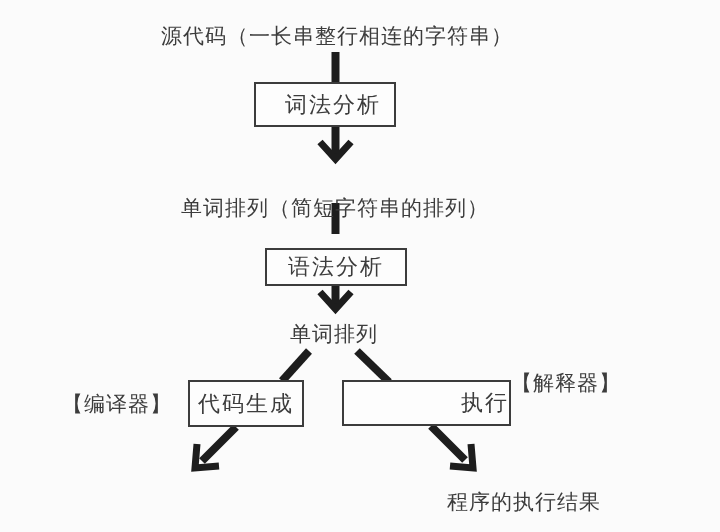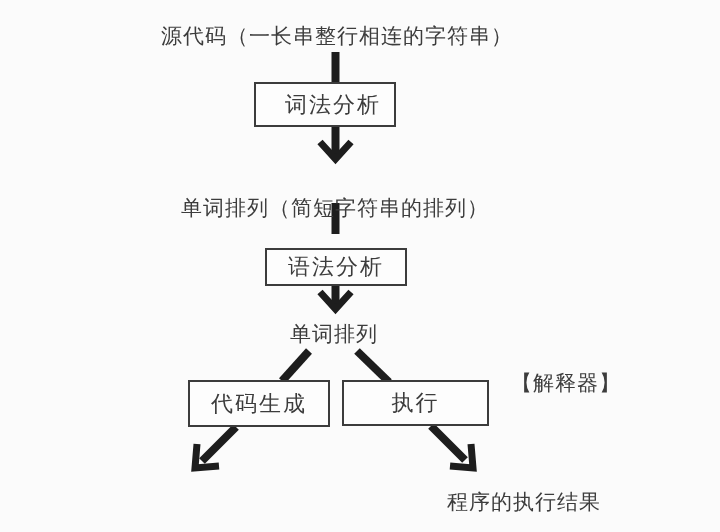--- a/index.html
+++ b/index.html
@@ -50,22 +50,22 @@
     justify-content: center;
     background: var(--box_fill);
     border: 2px solid var(--box_border);
     font-size: 22px;
     letter-spacing: 2px;
     white-space: nowrap;
     color: var(--text);
   }
   .box-lexical   { left: 254px; top: 82px;  width: 142px; height: 45px; padding-left: 16px; }
   .box-syntax    { left: 265px; top: 248px; width: 142px; height: 38px; }
-  .box-codegen   { left: 188px; top: 380px; width: 142px; height: 47px; justify-content: center; }
-  .box-execute   { left: 342px; top: 380px; width: 147px; height: 46px; }
+  .box-codegen   { left: 188px; top: 380px; width: 116px; height: 47px; justify-content: center; }
+  .box-execute   { left: 342px; top: 380px; width: 169px; height: 46px; justify-content: flex-end; }
   .t-source      { left: 337px; top: 36px;  }
   .t-tokens      { left: 335px; top: 185px; margin-top: 23px; }
   .t-ast         { left: 334px; top: 334px; }
   .t-compiler    { left: 117px; top: 404px; }
   .t-interpreter { left: 566px; top: 383px; }
   .t-otherlang   { left: 188px; top: 502px; }
   .t-result      { left: 524px; top: 502px; }
 </style>
 </head>
 <body>
@@ -102,20 +102,21 @@
   </div>
 
   <div class="node-label t-tokens">单词排列（简短字符串的排列）</div>
 
   <div class="process-box box-syntax">
     <span>语法分析</span>
   </div>
 
   <div class="node-label t-ast">单词排列</div>
 
+  <div class="node-label t-compiler">【编译器】</div>
 
   <div class="process-box box-codegen">
     <span>代码生成</span>
   </div>
 
   <div class="process-box box-execute">
     <span>执行</span>
   </div>
 
   <div class="node-label t-interpreter">【解释器】</div>

